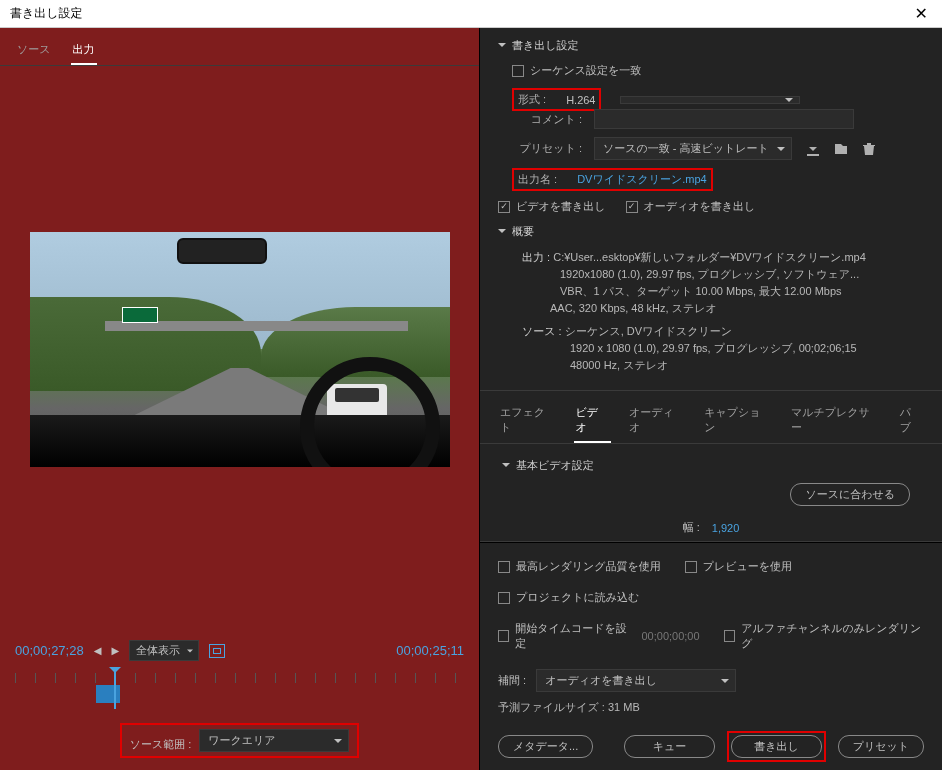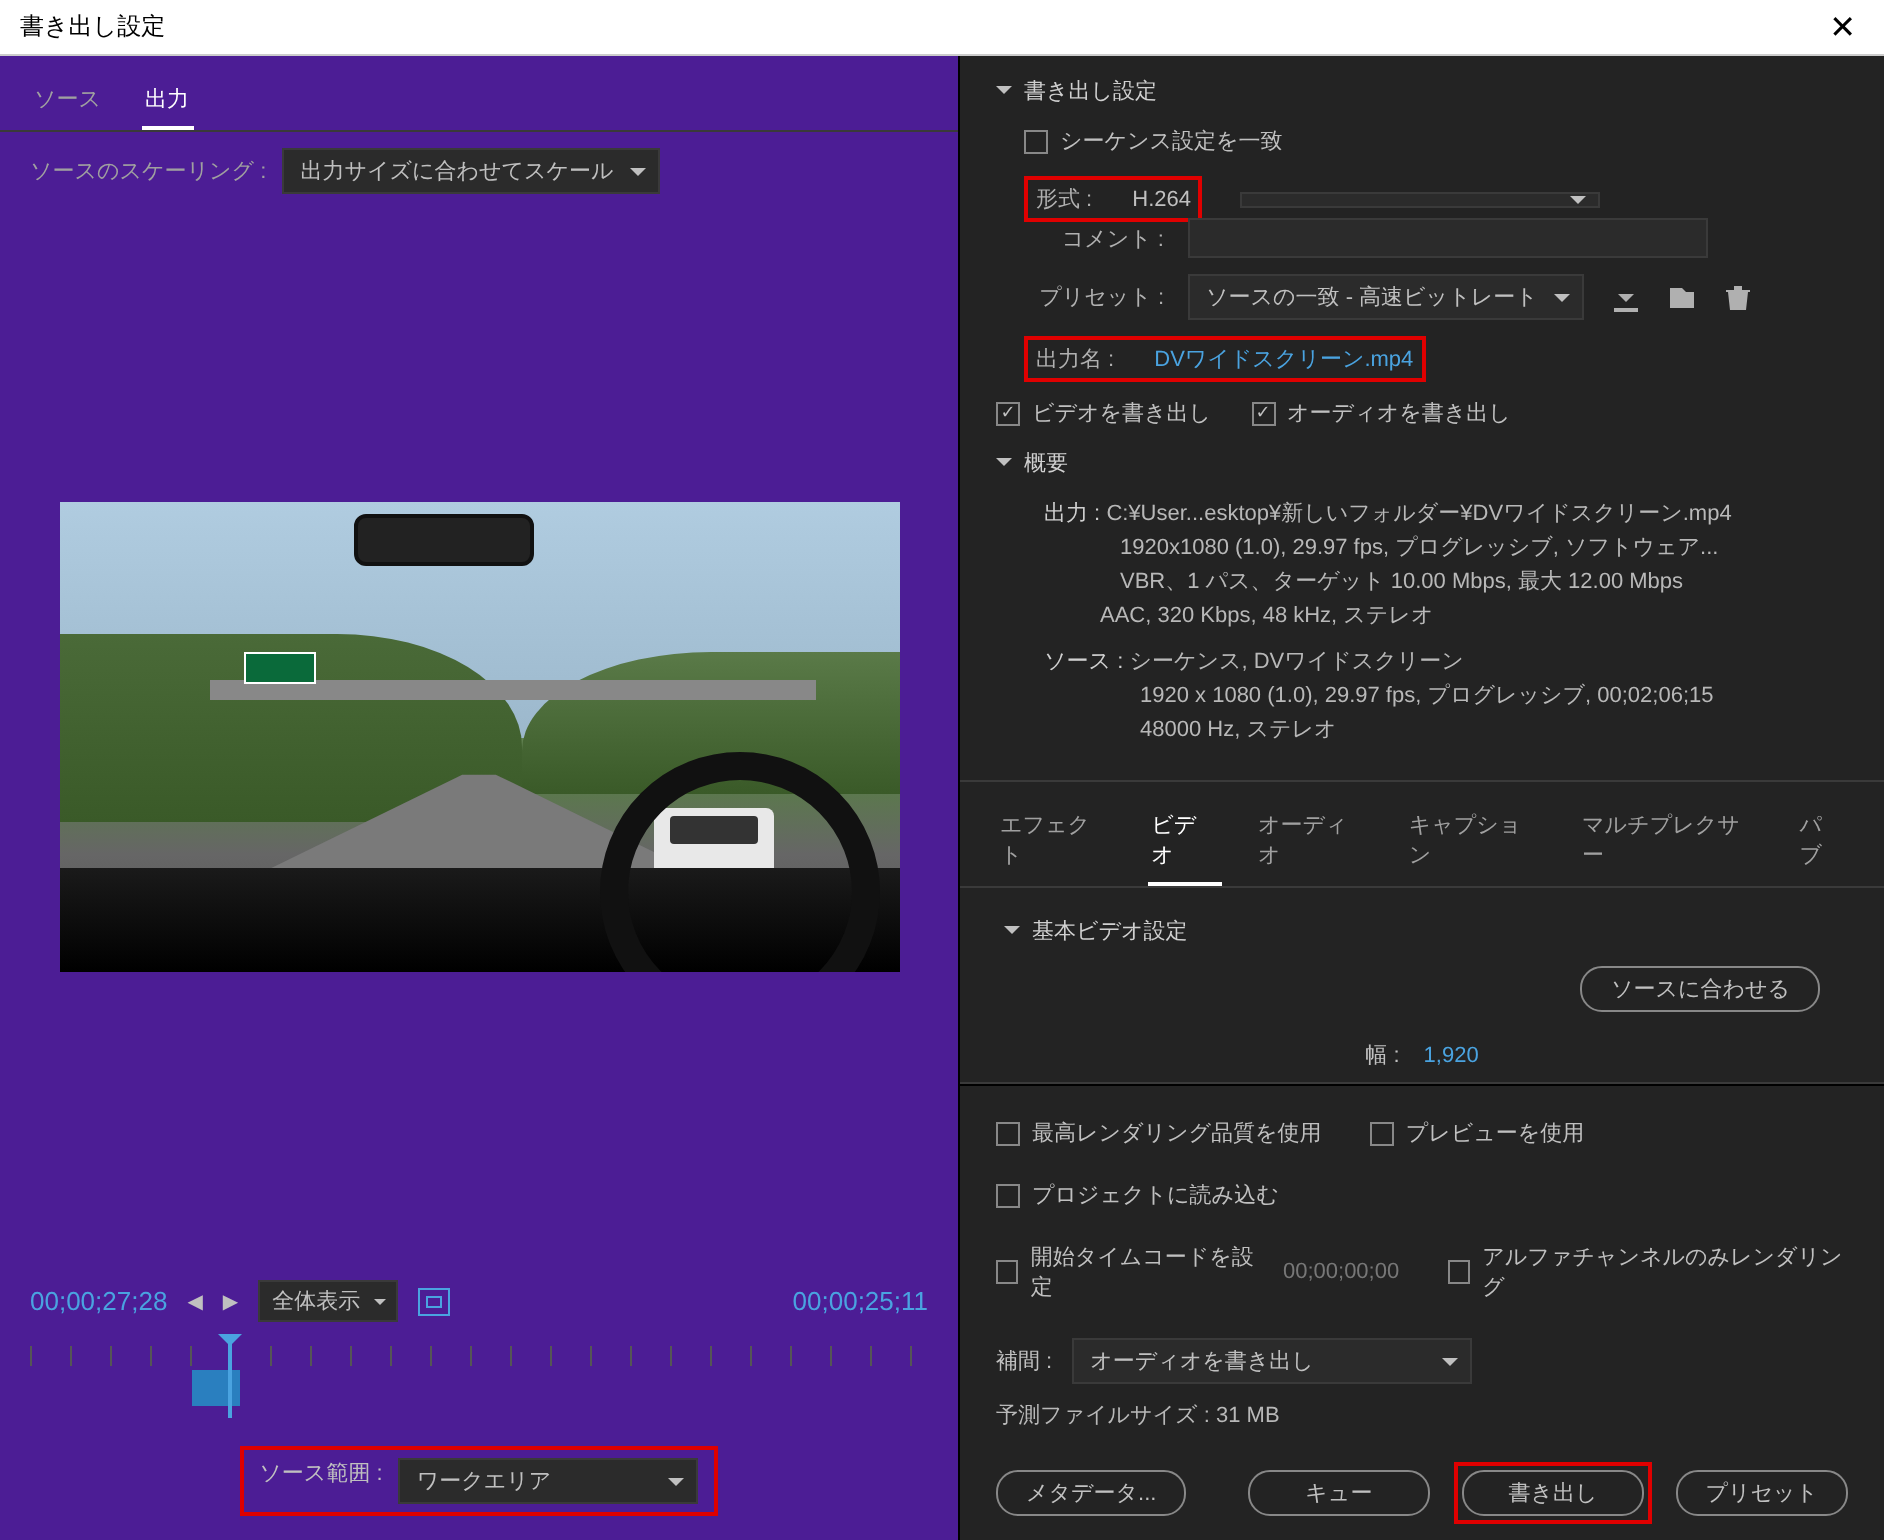--- a/index.html
+++ b/index.html
@@ -3,21 +3,21 @@
 <meta charset="utf-8">
 <style>
 * { margin: 0; padding: 0; box-sizing: border-box; font-family: "Meiryo", "Hiragino Sans", sans-serif; }
 body { background: #1e1e1e; color: #c0c0c0; font-size: 11px; width: 942px; height: 770px; overflow: hidden; }
 
 .titlebar { background: #fff; color: #000; height: 28px; display: flex; align-items: center; padding: 0 10px; justify-content: space-between; border-bottom: 1px solid #ccc; font-size: 12px; }
 .titlebar .close { font-size: 16px; cursor: pointer; padding: 0 4px; }
 
 .main { display: flex; height: calc(100% - 28px); }
 
-.left { width: 480px; background: #4c1d95; display: flex; flex-direction: column; border-right: 1px solid #000; }
+.left { width: 480px; background: #7f1d1d; display: flex; flex-direction: column; border-right: 1px solid #000; }
 .right { flex: 1; background: #232323; display: flex; flex-direction: column; overflow: hidden; }
 
 
 .tabs { display: flex; gap: 18px; padding: 8px 15px 0; border-bottom: 1px solid #3a3a3a; }
 .tab { padding: 6px 2px; cursor: pointer; color: #a0a0a0; }
 .tab.active { color: #fff; border-bottom: 2px solid #fff; }
 
 .scaling-row { display: flex; align-items: center; gap: 8px; padding: 8px 15px; color: #a0a0a0; }
 .dropdown { background: #2b2b2b; border: 1px solid #3a3a3a; color: #c0c0c0; padding: 3px 22px 3px 8px; position: relative; min-width: 180px; font-size: 11px; cursor: pointer; }
 .dropdown::after { content: ""; position: absolute; right: 6px; top: 50%; transform: translateY(-50%); border: 4px solid transparent; border-top-color: #c0c0c0; margin-top: 2px; }
@@ -113,26 +113,20 @@
   <span>書き出し設定</span>
   <span class="close">✕</span>
 </div>
 
 <div class="main">
 
   <div class="left">
     <div class="tabs">
       <div class="tab">ソース</div>
       <div class="tab active">出力</div>
-    </div>
-    <div class="scaling-row">
-      <span>ソースのスケーリング :</span>
-      <div class="dropdown">
-        <span>出力サイズに合わせてスケール</span>
-      </div>
     </div>
 
     <div class="preview-area">
       <div class="preview-img">
         <div class="sky"></div>
           <div class="hill-l"></div>
           <div class="hill-r"></div>
         <div class="bridge"></div>
           <div class="sign"></div>
         <div class="road"></div>
@@ -153,21 +147,21 @@
         <span class="time-icon"></span>
         <span class="space"></span>
         <span style="color:#4aa3e0;">00;00;25;11</span>
       </div>
       <div class="track-area">
         <div class="ruler"></div>
         <div class="clip"></div>
         <div class="playhead"></div>
       </div>
       <div class="source-range">
-        <span class="red-box" style="display:flex; align-items:flex-start; gap:8px;">
+        <span class="red-box" style="display:flex; align-items:flex-end; gap:8px;">
           <span>ソース範囲 :</span>
           <span class="dropdown" style="min-width:150px;">
             <span>ワークエリア</span>
           </span>
         </span>
       </div>
     </div>
   </div>
 
   <div class="right">

